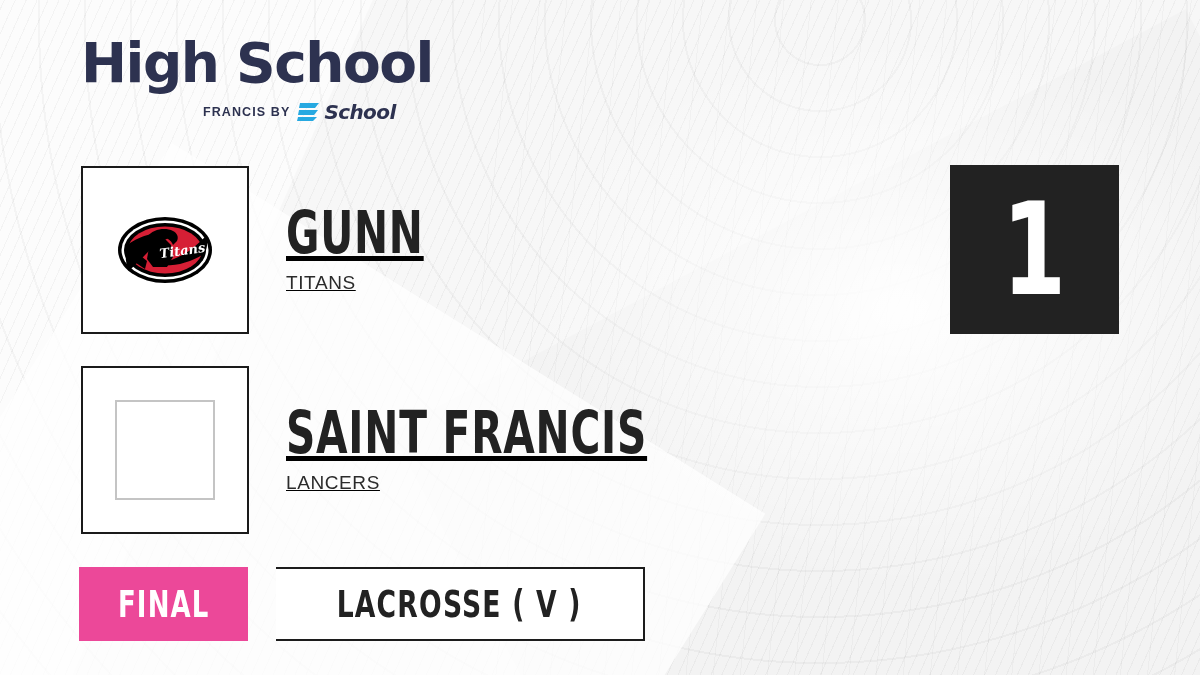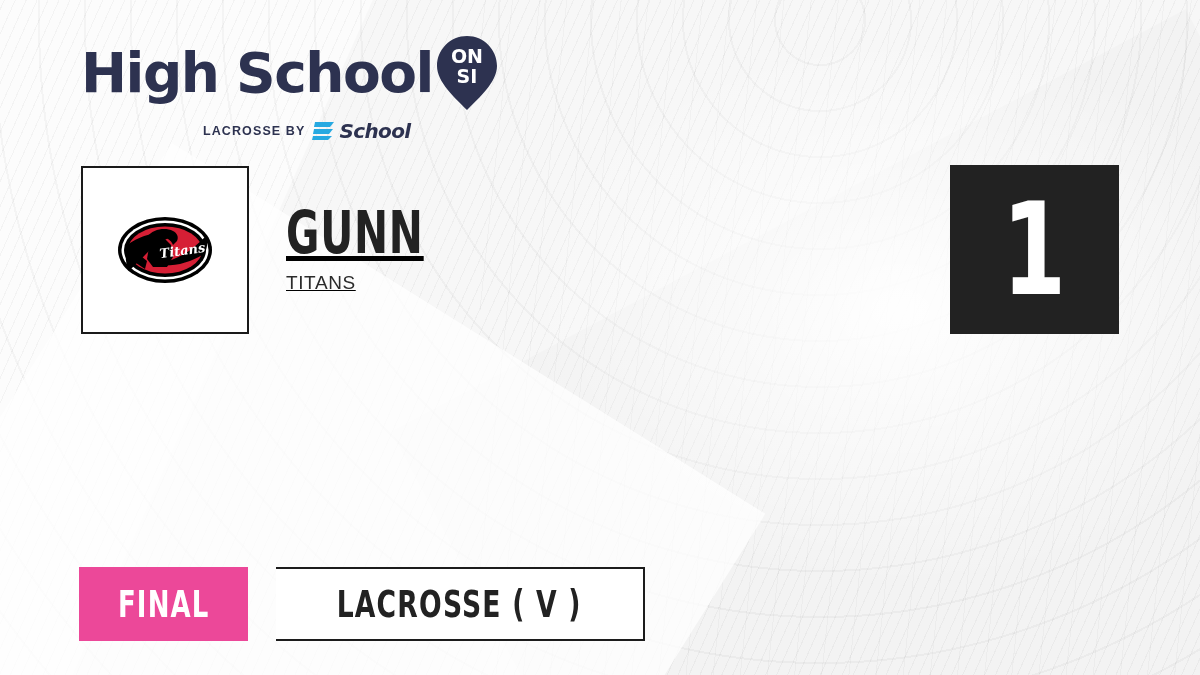--- a/index.html
+++ b/index.html
@@ -198,30 +198,23 @@
   <div class="wedge2"></div>
   <div class="wedge3"></div>
   <div class="glow"></div>
 </div>
 
 <div id="content">
 
   <div class="brand">
     <div class="brand-top">
       <div class="brand-wordmark">High School</div>
-      <div class="pin">
-        <svg width="60" height="74" viewBox="0 0 60 74">
-          <path d="M30 0 C13.4 0 0 13.4 0 30 C0 46 18 62 30 74 C42 62 60 46 60 30 C60 13.4 46.6 0 30 0 Z" fill="#2d3250"></path>
-          <text x="30" y="27" font-family="DejaVu Sans, sans-serif" font-size="19" font-weight="bold" fill="#ffffff" text-anchor="middle">ON</text>
-          <text x="30" y="47" font-family="DejaVu Sans, sans-serif" font-size="19" font-weight="bold" fill="#ffffff" text-anchor="middle">SI</text>
-        </svg>
-      </div>
     </div>
     <div class="brand-sub">
-      <span class="powered">LACROSSE BY</span>
+      <span class="powered">FRANCIS BY</span>
       <span class="sblive">
         <svg class="sblive-bolt" width="24" height="20" viewBox="0 0 24 20">
           <path d="M3 1 H22 L18 6 H2 Z" fill="#27a9e1"></path>
           <path d="M2 8 H21 L17 13 H1 Z" fill="#27a9e1"></path>
           <path d="M1 15 H20 L16 19 H0 Z" fill="#27a9e1"></path>
         </svg>
         <span class="sblive-text">School</span>
       </span>
     </div>
   </div>
@@ -246,20 +239,29 @@
     <div class="team-text">
       <div class="team-name">GUNN</div>
       <div class="team-mascot">TITANS</div>
     </div>
   </div>
 
   <div class="score-box score-a">
     <span class="score-value">1</span>
   </div>
 
+  <div class="row row-b">
+    <div class="logo-box">
+      <div class="logo-placeholder"></div>
+    </div>
+    <div class="team-text">
+      <div class="team-name">SAINT FRANCIS</div>
+      <div class="team-mascot">LANCERS</div>
+    </div>
+  </div>
 
 
   <div class="status-bar">
     <div class="status-state">
       <span class="status-state-text">FINAL</span>
     </div>
     <div class="status-sport">
       <span class="status-sport-text">LACROSSE ( V )</span>
     </div>
   </div>

